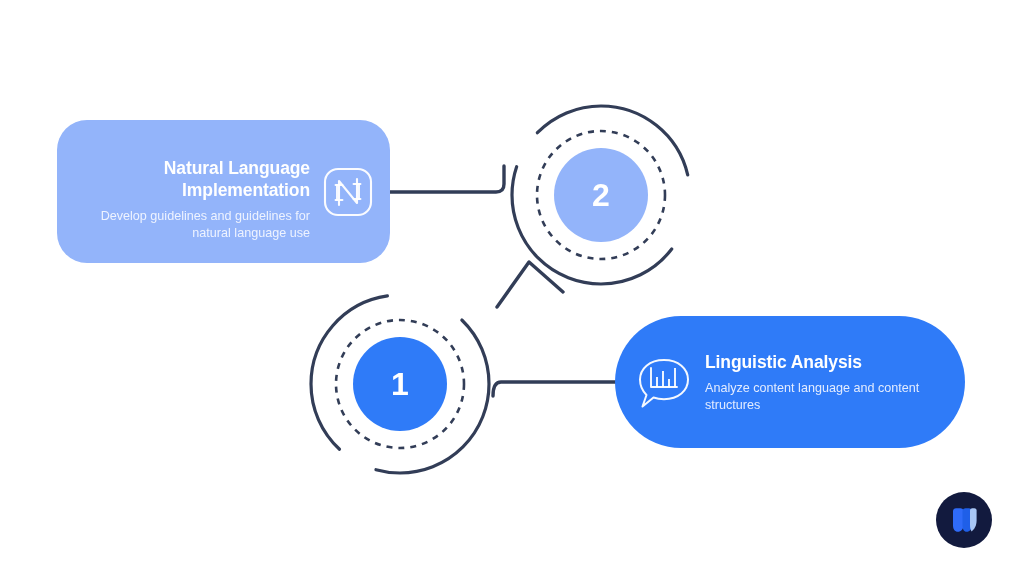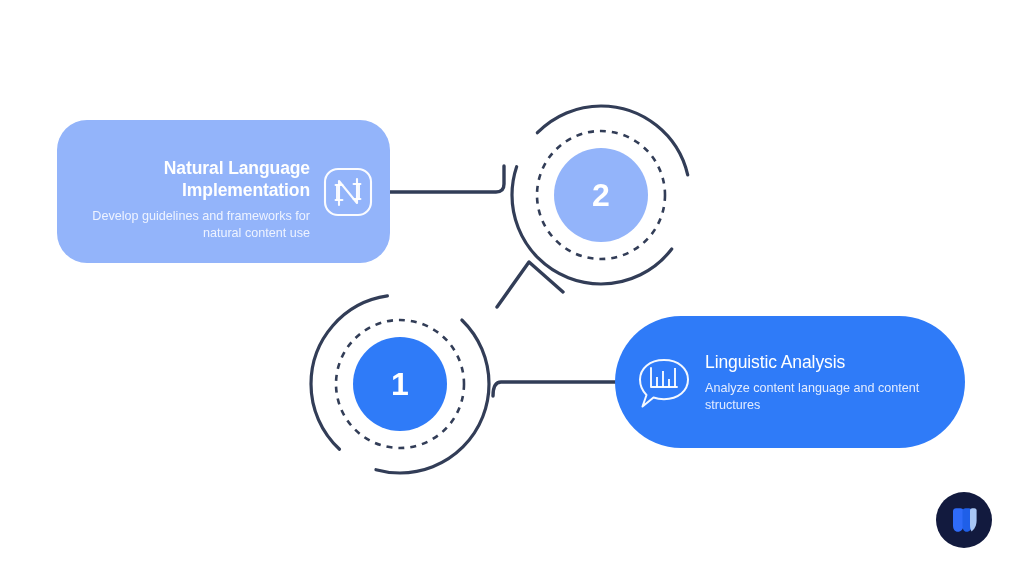--- a/index.html
+++ b/index.html
@@ -88,21 +88,21 @@
     height: 62px;
     margin-right: 10px;
   }
   #card-la .card-text {
     flex: 1 1 auto;
     text-align: left;
   }
   #card-la .card-title {
     color: #ffffff;
     font-size: 17.5px;
-    font-weight: normal;
+    font-weight: bold;
     line-height: 22px;
     letter-spacing: -0.1px;
   }
   #card-la .card-desc {
     color: #e3ecff;
     font-size: 12.6px;
     font-weight: normal;
     line-height: 17px;
     margin-top: 7px;
   }
@@ -168,21 +168,21 @@
 
     <g>
       <circle cx="601" cy="195" r="89" fill="none" stroke="#323d57" stroke-width="3.2" stroke-linecap="round" stroke-dasharray="250 40 190 79" stroke-dashoffset="-58"></circle>
     </g>
     <circle cx="601" cy="195" r="64" fill="none" stroke="#323d57" stroke-width="2.6" stroke-dasharray="6 6"></circle>
   </svg>
 
   <div class="card" id="card-nli">
     <div class="card-text">
       <div class="card-title">Natural Language Implementation</div>
-      <div class="card-desc">Develop guidelines and frameworks for natural content use</div>
+      <div class="card-desc">Develop guidelines and guidelines for natural language use</div>
     </div>
     <div class="card-icon">
       <svg viewBox="0 0 56 56" width="56" height="56">
         <rect x="5" y="5" width="46" height="46" rx="13" ry="13" fill="none" stroke="#ffffff" stroke-width="2.1" opacity="0.95"></rect>
 
         <path d="M 19 41 L 19 17 L 37 39 L 37 15" fill="none" stroke="#ffffff" stroke-width="2.1" stroke-linecap="round" stroke-linejoin="round" opacity="0.95"></path>
         <path d="M 15.5 21 L 22.5 21 M 15.5 36 L 22.5 36
                  M 33.5 20 L 40.5 20 M 33.5 35 L 40.5 35" fill="none" stroke="#ffffff" stroke-width="1.9" stroke-linecap="round" opacity="0.95"></path>
         <path d="M 17 21 L 17 36 M 39 20 L 39 35" fill="none" stroke="#ffffff" stroke-width="1.9" stroke-linecap="round" opacity="0.95"></path>
       </svg>

